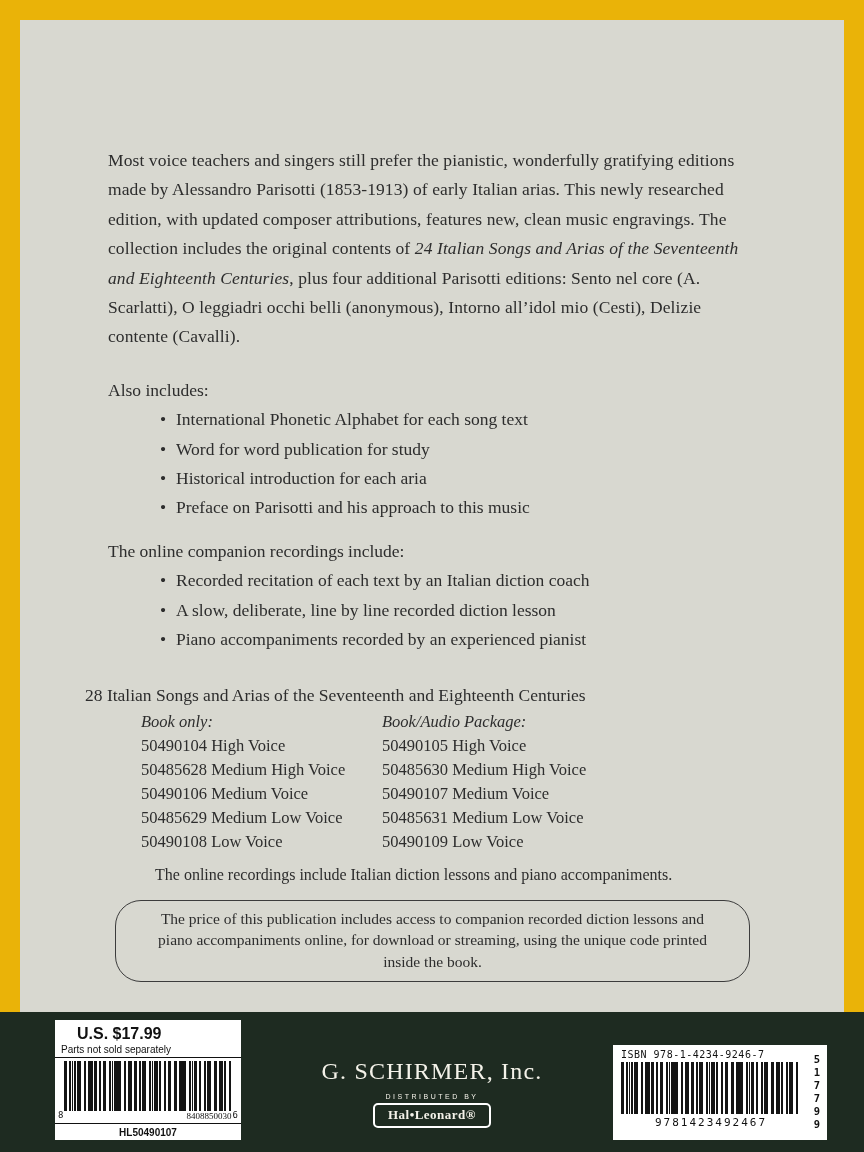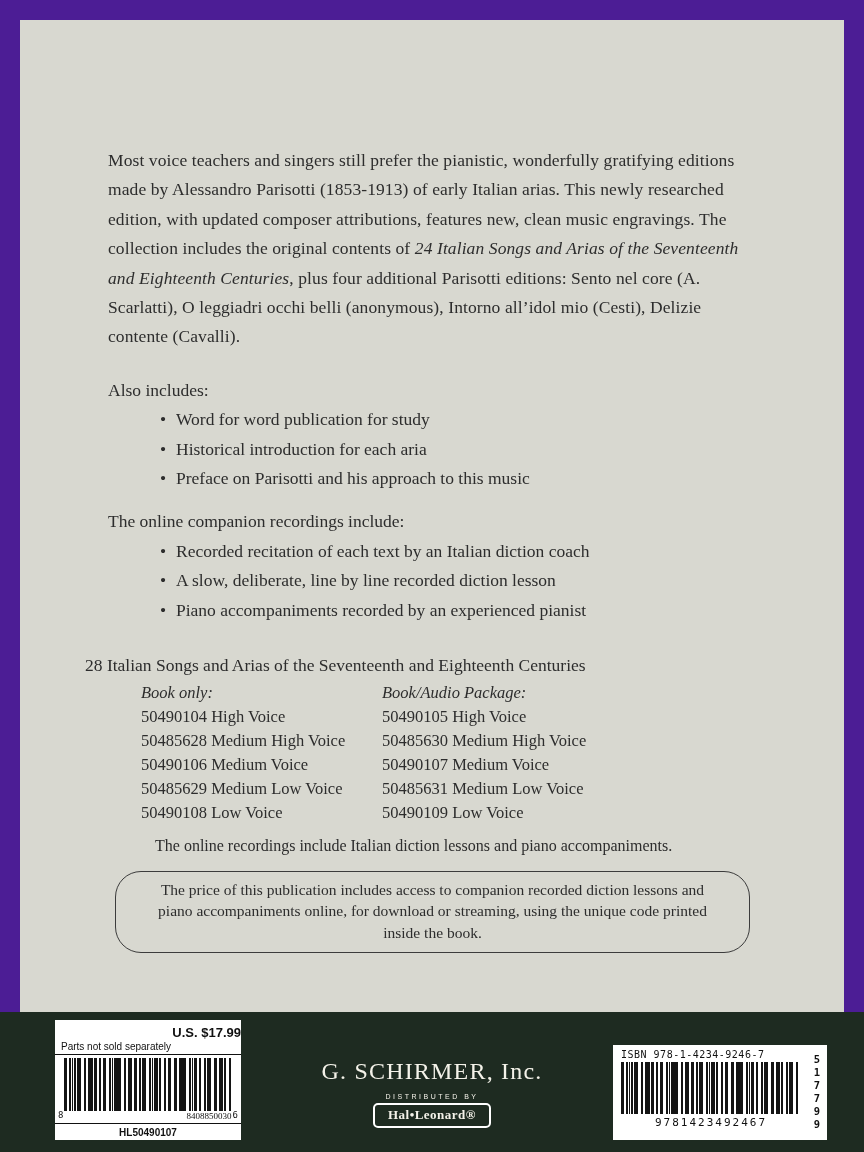--- a/index.html
+++ b/index.html
@@ -2,21 +2,21 @@
 <html><head>
 <meta charset="utf-8">
 <style>
   html, body { margin: 0; padding: 0; }
   body { background: #555; }
   .page {
     position: relative;
     width: 864px;
     height: 1152px;
     margin: 0 auto;
-    background: #4c1d95;
+    background: #eab308;
     overflow: hidden;
     font-family: "Liberation Serif", "DejaVu Serif", serif;
   }
   
   .cover {
     position: absolute;
     left: 20px; top: 20px;
     width: 824px; height: 992px;
     background: #d8d8d0;
     color: #2d2d2d;
@@ -95,24 +95,23 @@
     color: #111;
     font-family: "Liberation Sans", sans-serif;
   }
   .price-box {
     left: 55px; top: 8px;
     width: 186px; height: 120px;
     display: flex;
     flex-direction: column;
   }
   .price {
-    font-size: 13px;
+    font-size: 16px;
     font-weight: bold;
     margin: 5px 0 0 22px;
-    text-align: right;
   }
   .parts-note {
     font-size: 10px;
     margin: 1px 0 2px 6px;
   }
   .rule { border-top: 1.3px solid #111; width: 100%; }
   .upc {
     flex: 1;
     display: flex;
     align-items: stretch;
@@ -221,20 +220,21 @@
 
 <div class="page">
 
   <div class="cover">
     <div class="cover-content">
 
       <p class="intro"><span>Most voice teachers and singers still prefer the pianistic, wonderfully gratifying editions made by Alessandro Parisotti (1853-1913) of early Italian arias. This newly researched edition, with updated composer attributions, features new, clean music engravings. The collection includes the original contents of </span><span class="italic">24 Italian Songs and Arias of the Seventeenth and Eighteenth Centuries</span><span>, plus four additional Parisotti editions: Sento nel core (A. Scarlatti), O leggiadri occhi belli (anonymous), Intorno all’idol mio (Cesti), Delizie contente (Cavalli).</span></p>
 
       <div class="section-heading">Also includes:</div>
       <ul class="bullets">
+        <li>International Phonetic Alphabet for each song text</li>
         <li>Word for word publication for study</li>
         <li>Historical introduction for each aria</li>
         <li>Preface on Parisotti and his approach to this music</li>
       </ul>
 
       <div class="section-heading tight">The online companion recordings include:</div>
       <ul class="bullets">
         <li>Recorded recitation of each text by an Italian diction coach</li>
         <li>A slow, deliberate, line by line recorded diction lesson</li>
         <li>Piano accompaniments recorded by an experienced pianist</li>

